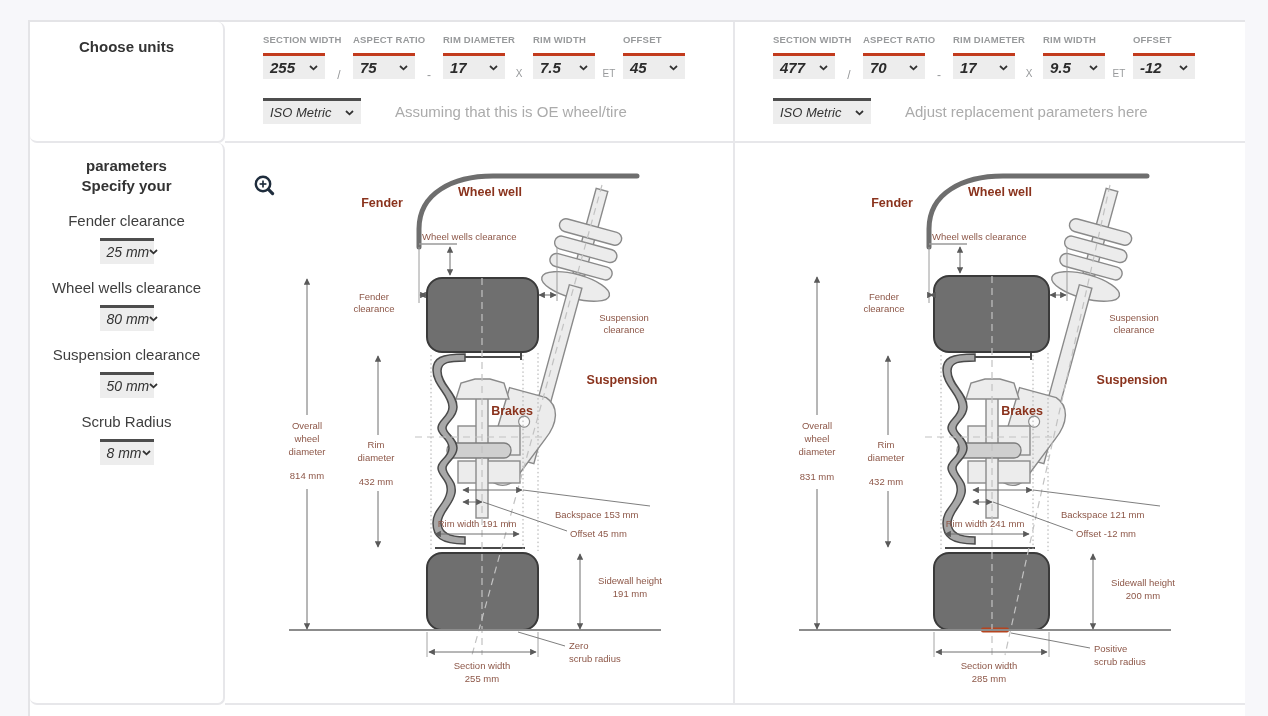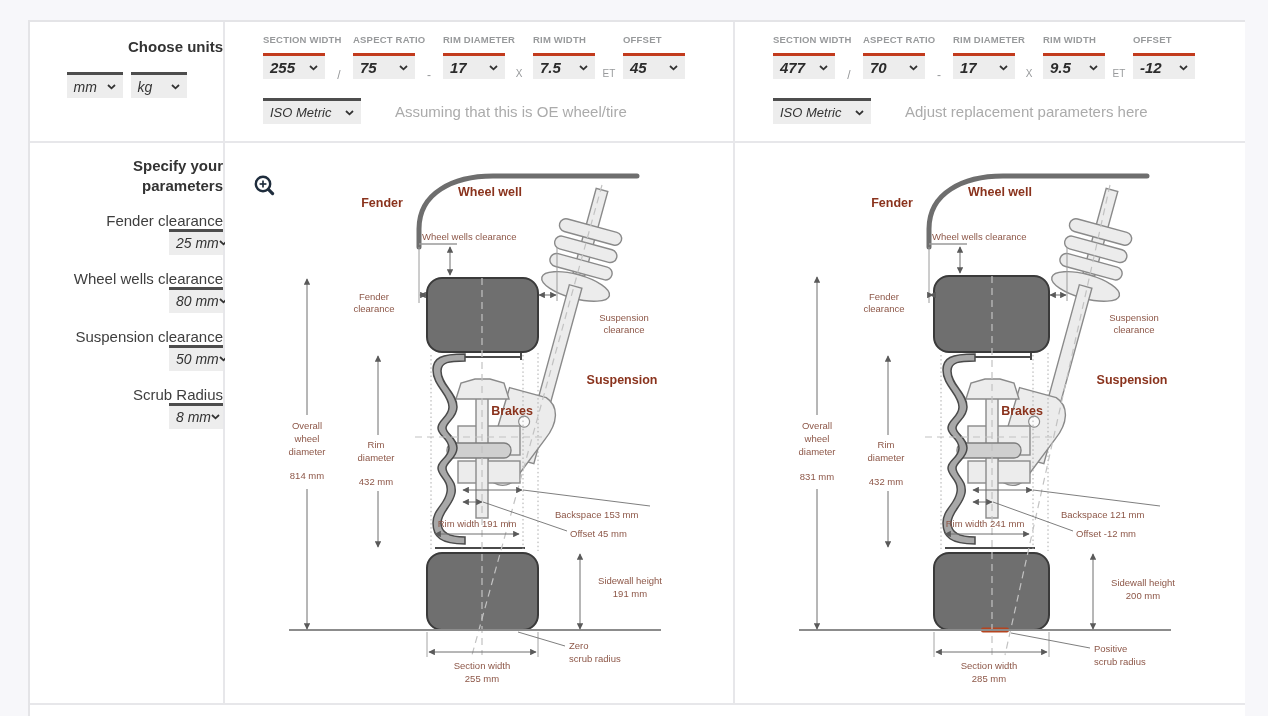--- a/index.html
+++ b/index.html
@@ -16,36 +16,36 @@
     display:grid;
     grid-template-columns:195px 510px 510px;
     grid-template-rows:121px 562px 14px;
   }
   .cell { border-right:2px solid #e7e7ea; border-bottom:2px solid #e7e7ea; background:#fff; }
   .cell.last-col { border-right:none; }
   .cell.row2 { border-bottom:2px solid #e7e7ea; }
   .footer-row { grid-column:1 / span 3; background:#fff; border:none; }
 
   
-  .side { text-align:right; }
+  .side { text-align:center;border-radius:7px; }
   .side-h { font-weight:bold; font-size:15px; color:#333; line-height:1.35; }
   .units-h { padding-top:15px; }
   .units-row { display:flex; justify-content:center; gap:8px; margin-top:15px; }
   .params-h { padding-top:13px; }
   .p-label { font-size:15px; color:#3e3e3e; margin-top:15px; }
 
   
   .selbox {
     height:26px; background:#ededed; border-top:3px solid #4d4d4d;
     display:inline-flex; align-items:center; padding:0 7px; cursor:pointer;
   }
   .selbox .v { font-size:14px; color:#333; white-space:nowrap;font-style:italic; }
   .selbox .chev { margin-left:auto; display:flex; }
   .unit-sel { width:56px; }
-  .param-sel { width:54px; margin-top:0; }
+  .param-sel { width:54px; margin-top:9px; }
   .fsel { width:62px; border-top-color:#c23b1d; }
   .fsel .v { font-weight:bold; font-size:15px; color:#2b2b2b; }
   .std-sel { width:98px; }
   .std-sel .v { font-size:13px; }
 
   
   .fields-row { display:flex; padding:12px 0 0 38px; }
   .fgroup { width:62px; }
   .flabel {
     font-size:9.5px; font-weight:bold; color:#97999b;
@@ -68,38 +68,20 @@
   .dots { stroke:#a3a3a3; stroke-width:.9; stroke-dasharray:1.5 2.6; }
   .lite { fill:#ececec; stroke:#8a8a8a; stroke-width:1.4; }
 </style>
 </head>
 <body>
 
 <div class="card">
 
   <div class="cell side">
     <div class="side-h units-h">Choose units</div>
-    <div class="units-row">
-      <div class="selbox unit-sel">
-        <span class="v">mm</span>
-        <span class="chev">
-          <svg width="9" height="6" viewBox="0 0 9 6">
-              <polyline points="1,1 4.5,4.3 8,1" fill="none" stroke="#333" stroke-width="1.8"></polyline>
-            </svg>
-        </span>
-      </div>
-      <div class="selbox unit-sel">
-        <span class="v">kg</span>
-        <span class="chev">
-          <svg width="9" height="6" viewBox="0 0 9 6">
-              <polyline points="1,1 4.5,4.3 8,1" fill="none" stroke="#333" stroke-width="1.8"></polyline>
-            </svg>
-        </span>
-      </div>
-    </div>
   </div>
 
   <div class="cell">
     <div class="fields-row">
       <div class="fgroup">
         <div class="flabel">SECTION WIDTH</div>
         <div class="selbox fsel">
           <span class="v">255</span>
           <span class="chev">
               <svg width="9" height="6" viewBox="0 0 9 6">
@@ -240,22 +222,22 @@
               <polyline points="1,1 4.5,4.3 8,1" fill="none" stroke="#333" stroke-width="1.8"></polyline>
             </svg>
           </span>
       </div>
       <span class="hint">Adjust replacement parameters here</span>
     </div>
   </div>
 
   <div class="cell row2 side">
     <div class="side-h params-h">
+      <div>parameters</div>
       <div>Specify your</div>
-      <div>parameters</div>
     </div>
     <div class="p-label">Fender clearance</div>
     <div class="selbox param-sel">
       <span class="v">25 mm</span>
       <span class="chev">
           <svg width="9" height="6" viewBox="0 0 9 6">
             <polyline points="1,1 4.5,4.3 8,1" fill="none" stroke="#333" stroke-width="1.8"></polyline>
           </svg>
         </span>
     </div>

